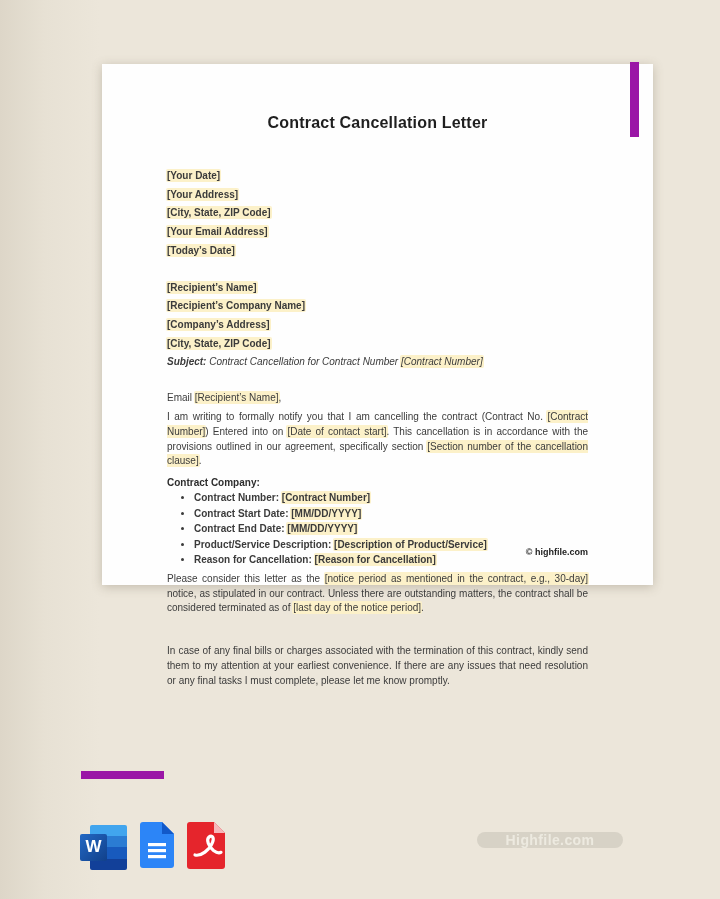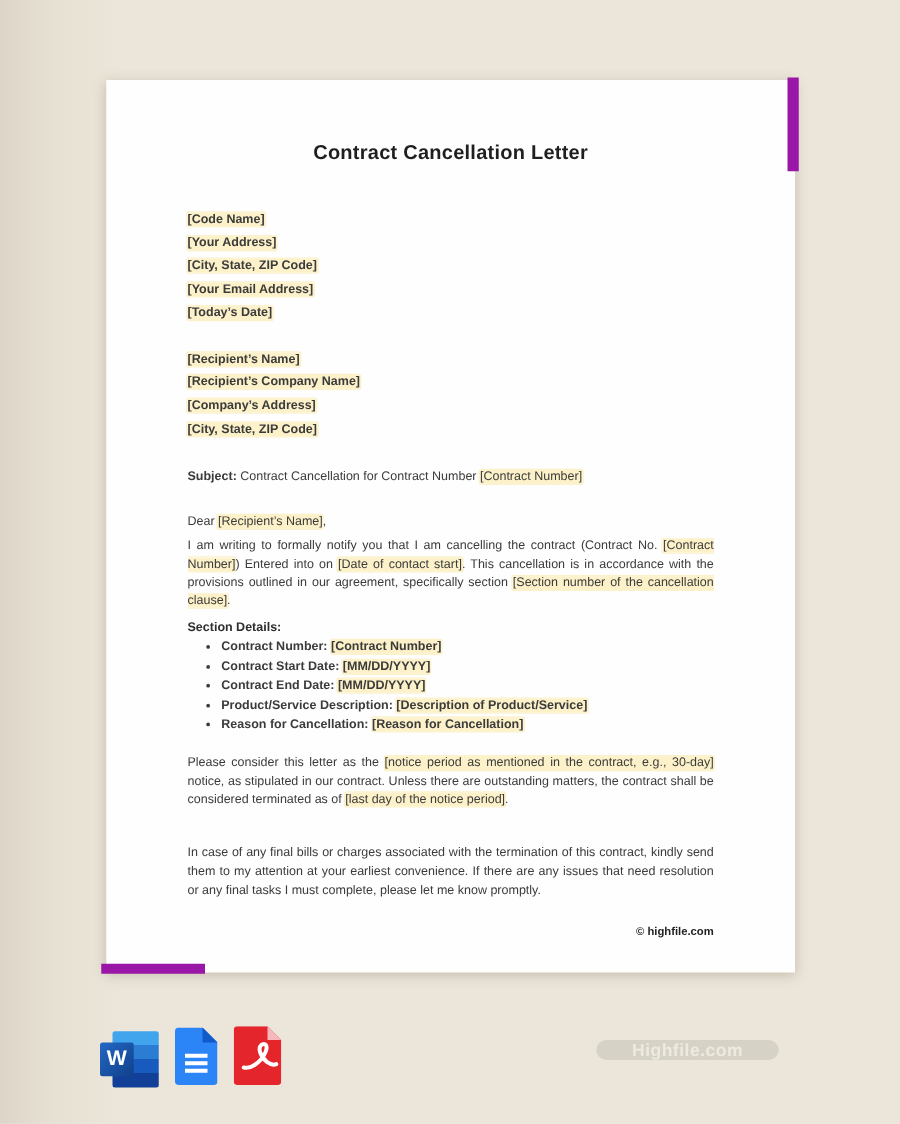--- a/index.html
+++ b/index.html
@@ -10,22 +10,22 @@
     position: relative;
     overflow: hidden;
   }
   .stage {
     position: absolute; inset: 0;
     background: linear-gradient(to right, #ddd6c8 0px, #e7e1d4 45px, #ece6da 100px, #ece6da 100%);
   }
   
   .paper {
     position: absolute;
-    left: 85px; top: 64px;
-    width: 551px; height: 714px;
+    left: 102px; top: 64px;
+    width: 551px; height: 521px;
     background: #fefefe;
     box-shadow: 0 2px 10px rgba(100, 90, 70, 0.30);
     padding: 48px 65px 0 65px;
     color: #3b3b3b;
   }
   .doc-title {
     text-align: center;
     font-size: 16px;
     line-height: 22px;
     font-weight: 700;
@@ -36,21 +36,21 @@
     font-size: 10px;
     font-weight: 700;
     line-height: 18.7px;
     white-space: nowrap;
   }
   .hl { background: #fcf1c9; box-shadow: 0 0 0 1px #fcf1c9; border-radius: 1px; }
   .bold { font-weight: 700; }
   .sender-block { margin-top: 33px; }
   .date-block { }
   .recipient-block { margin-top: 18px; }
-  .subject-line { margin-top: 20px; font-size: 10px; line-height: 18.7px; }
+  .subject-line { font-size: 10px; line-height: 18.7px; font-style: italic; }
   .greeting-line { margin-top: 18px; font-size: 10px; line-height: 15px; }
   .para {
     margin-top: 5px;
     font-size: 10px;
     line-height: 14.8px;
     text-align: justify;
   }
   .details-heading {
     margin-top: 6px;
     font-size: 10px;
@@ -61,21 +61,21 @@
   .bullet-list {
     margin-top: 0;
     padding-left: 27px;
     list-style: disc;
   }
   .bullet-list li {
     font-size: 10px;
     line-height: 15.5px;
     font-weight: 700;
   }
-  .para2 { margin-top: 16px; }
+  .para2 { margin-top: 4px; }
   .para3 { margin-top: 28px; }
   .copyright {
     position: absolute;
     right: 65px; bottom: 28px;
     font-size: 9px;
     font-weight: 700;
     color: #222;
   }
   
   .bar-vertical {
@@ -133,42 +133,42 @@
 </style>
 </head>
 <body>
 
 <div class="stage">
 
   <div class="paper">
     <h1 class="doc-title">Contract Cancellation Letter</h1>
 
     <div class="sender-block">
-      <div class="ph-line"><span class="hl">[Code Name]</span></div>
+      <div class="ph-line"><span class="hl">[Your Date]</span></div>
       <div class="ph-line"><span class="hl">[Your Address]</span></div>
       <div class="ph-line"><span class="hl">[City, State, ZIP Code]</span></div>
       <div class="ph-line"><span class="hl">[Your Email Address]</span></div>
     </div>
 
     <div class="date-block ph-line"><span class="hl">[Today’s Date]</span></div>
 
     <div class="recipient-block">
       <div class="ph-line"><span class="hl">[Recipient’s Name]</span></div>
       <div class="ph-line"><span class="hl">[Recipient’s Company Name]</span></div>
       <div class="ph-line"><span class="hl">[Company’s Address]</span></div>
       <div class="ph-line"><span class="hl">[City, State, ZIP Code]</span></div>
     </div>
 
     <p class="subject-line"><span class="bold">Subject:</span><span> Contract Cancellation for Contract Number </span><span class="hl">[Contract Number]</span></p>
 
-    <p class="greeting-line"><span>Dear </span><span class="hl">[Recipient’s Name]</span><span>,</span></p>
+    <p class="greeting-line"><span>Email </span><span class="hl">[Recipient’s Name]</span><span>,</span></p>
 
     <p class="para"><span>I am writing to formally notify you that I am cancelling the contract (Contract No. </span><span class="hl">[Contract Number]</span><span>) Entered into on </span><span class="hl">[Date of contact start]</span><span>. This cancellation is in accordance with the provisions outlined in our agreement, specifically section </span><span class="hl">[Section number of the cancellation clause]</span><span>.</span></p>
 
-    <p class="details-heading">Section Details:</p>
+    <p class="details-heading">Contract Company:</p>
 
     <ul class="bullet-list">
       <li><span>Contract Number: </span><span class="hl">[Contract Number]</span></li>
       <li><span>Contract Start Date: </span><span class="hl">[MM/DD/YYYY]</span></li>
       <li><span>Contract End Date: </span><span class="hl">[MM/DD/YYYY]</span></li>
       <li><span>Product/Service Description: </span><span class="hl">[Description of Product/Service]</span></li>
       <li><span>Reason for Cancellation: </span><span class="hl">[Reason for Cancellation]</span></li>
     </ul>
 
     <p class="para para2"><span>Please consider this letter as the </span><span class="hl">[notice period as mentioned in the contract, e.g., 30-day]</span><span> notice, as stipulated in our contract. Unless there are outstanding matters, the contract shall be considered terminated as of </span><span class="hl">[last day of the notice period]</span><span>.</span></p>

